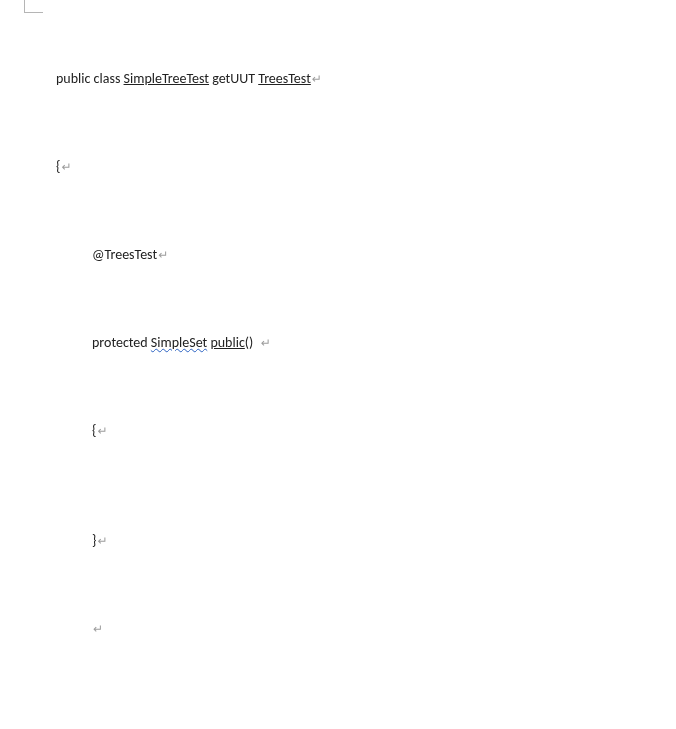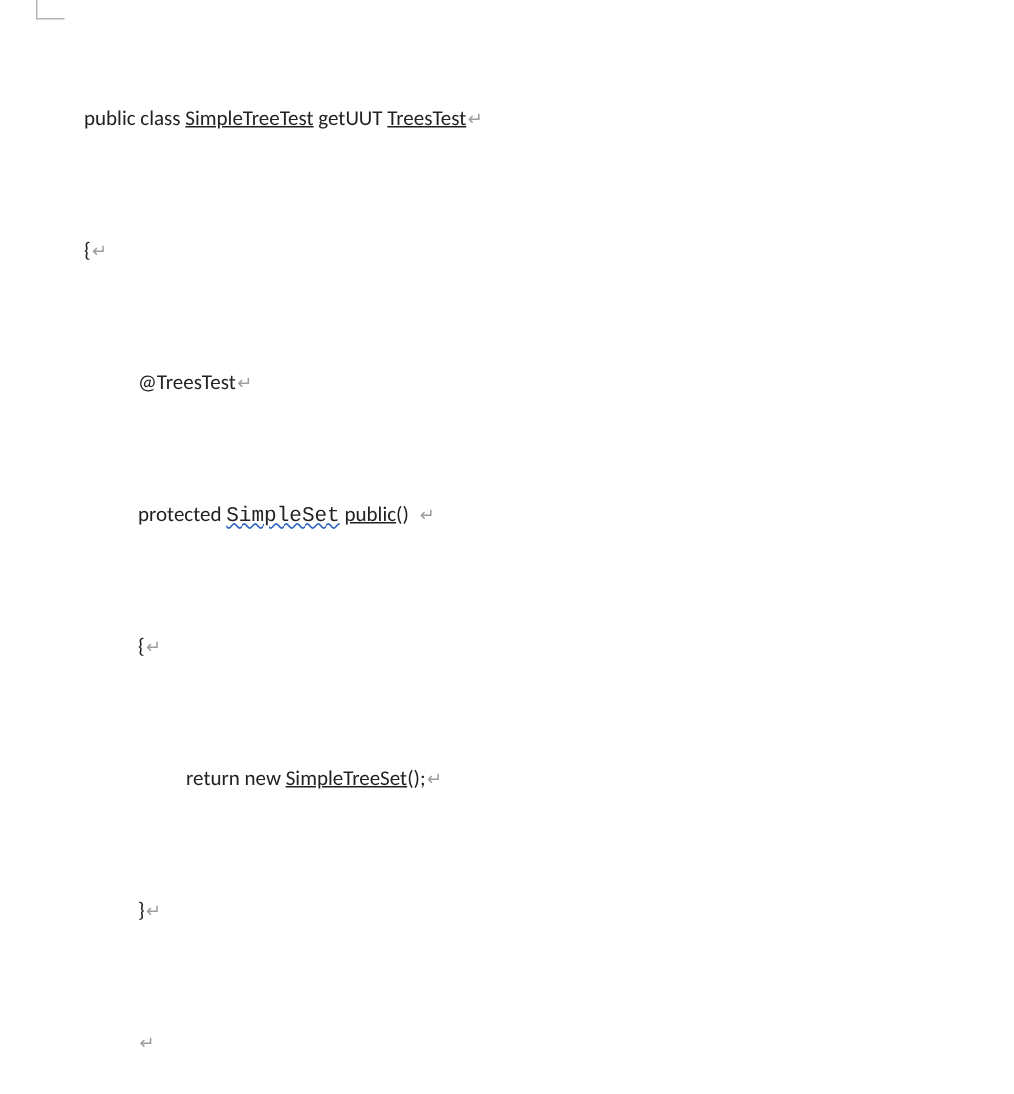--- a/index.html
+++ b/index.html
@@ -42,21 +42,20 @@
     text-decoration-style: wavy;
     text-decoration-color: #e11;
     text-decoration-thickness: 1px;
     text-decoration: underline;
   }
   .blue-wavy {
     text-decoration-line: underline;
     text-decoration-style: wavy;
     text-decoration-color: #2b62c2;
     text-decoration-thickness: 1px;
-    font-family: Liberation Mono, monospace;
   }
   .pil {
     color: #9d9d9d;
     font-family: "Segoe UI Symbol", Arial, sans-serif;
     font-size: 12px;
     padding-left: 1px;
   }
 </style>
 </head>
 <body>
@@ -69,21 +68,20 @@
     <div class="line i0"><span>public class </span><span class="red-wavy">SimpleTreeTest</span><span> getUUT </span><span class="red-wavy">TreesTest</span><span class="pil">↵</span></div>
 
     <div class="line i0"><span>{</span><span class="pil">↵</span></div>
 
     <div class="line i1"><span>@TreesTest</span><span class="pil">↵</span></div>
 
     <div class="line i1"><span>protected </span><span class="blue-wavy">SimpleSet</span><span> </span><span class="red-wavy">public</span><span>()  </span><span class="pil">↵</span></div>
 
     <div class="line i1"><span>{</span><span class="pil">↵</span></div>
 
-    <div class="line i2"><span>return new </span><span class="red-wavy">SimpleTreeSet</span><span>();</span><span class="pil">↵</span></div>
 
     <div class="line i1"><span>}</span><span class="pil">↵</span></div>
 
     <div class="line i1"><span class="pil">↵</span></div>
 
     
 
     
 
     

